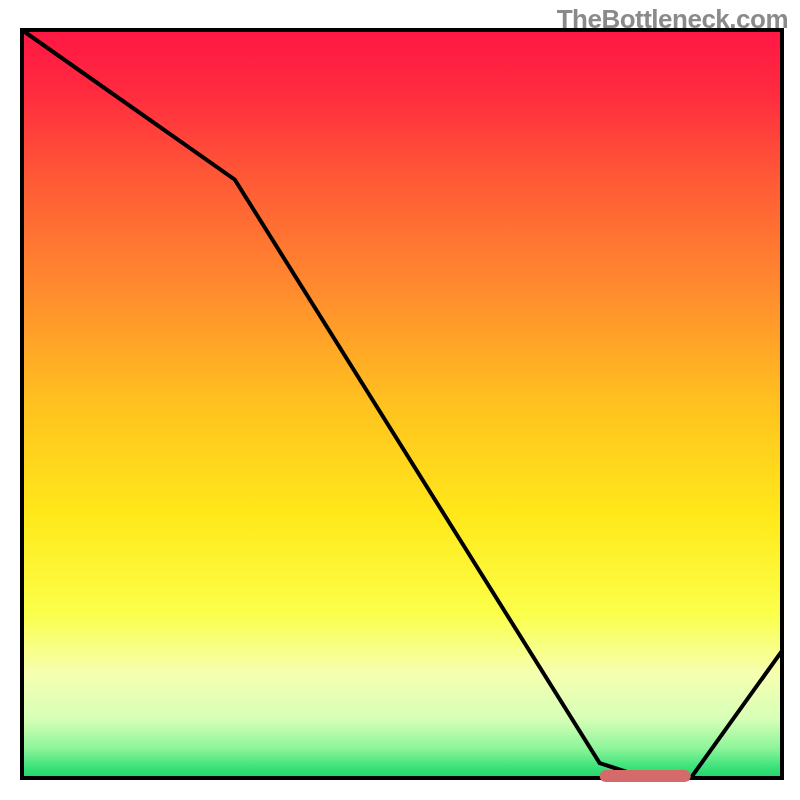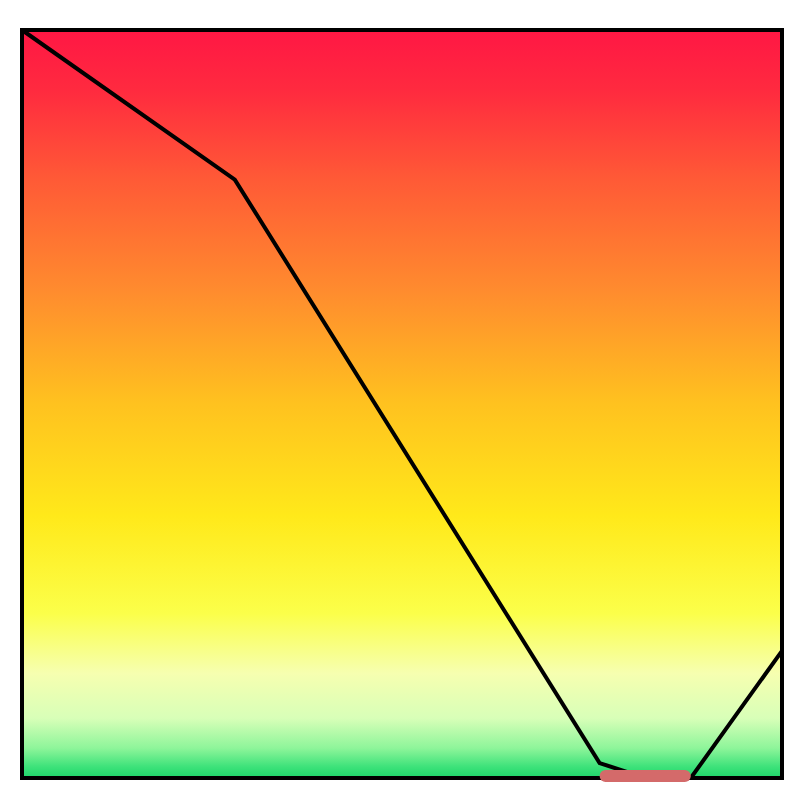--- a/index.html
+++ b/index.html
@@ -28,20 +28,21 @@
   svg.chart {
     position: absolute;
     top: 0;
     left: 0;
   }
 </style>
 </head>
 <body>
 
 <div class="container">
+  <div class="watermark">TheBottleneck.com</div>
 
   <svg class="chart" width="800" height="800" viewBox="0 0 800 800">
     <defs>
       <linearGradient id="bg-grad" x1="0" y1="0" x2="0" y2="1">
           <stop offset="0%" stop-color="#ff1744"></stop>
           <stop offset="8%" stop-color="#ff2a3f"></stop>
           <stop offset="20%" stop-color="#ff5a36"></stop>
           <stop offset="35%" stop-color="#ff8c2e"></stop>
           <stop offset="50%" stop-color="#ffc21f"></stop>
           <stop offset="65%" stop-color="#ffe91a"></stop>

